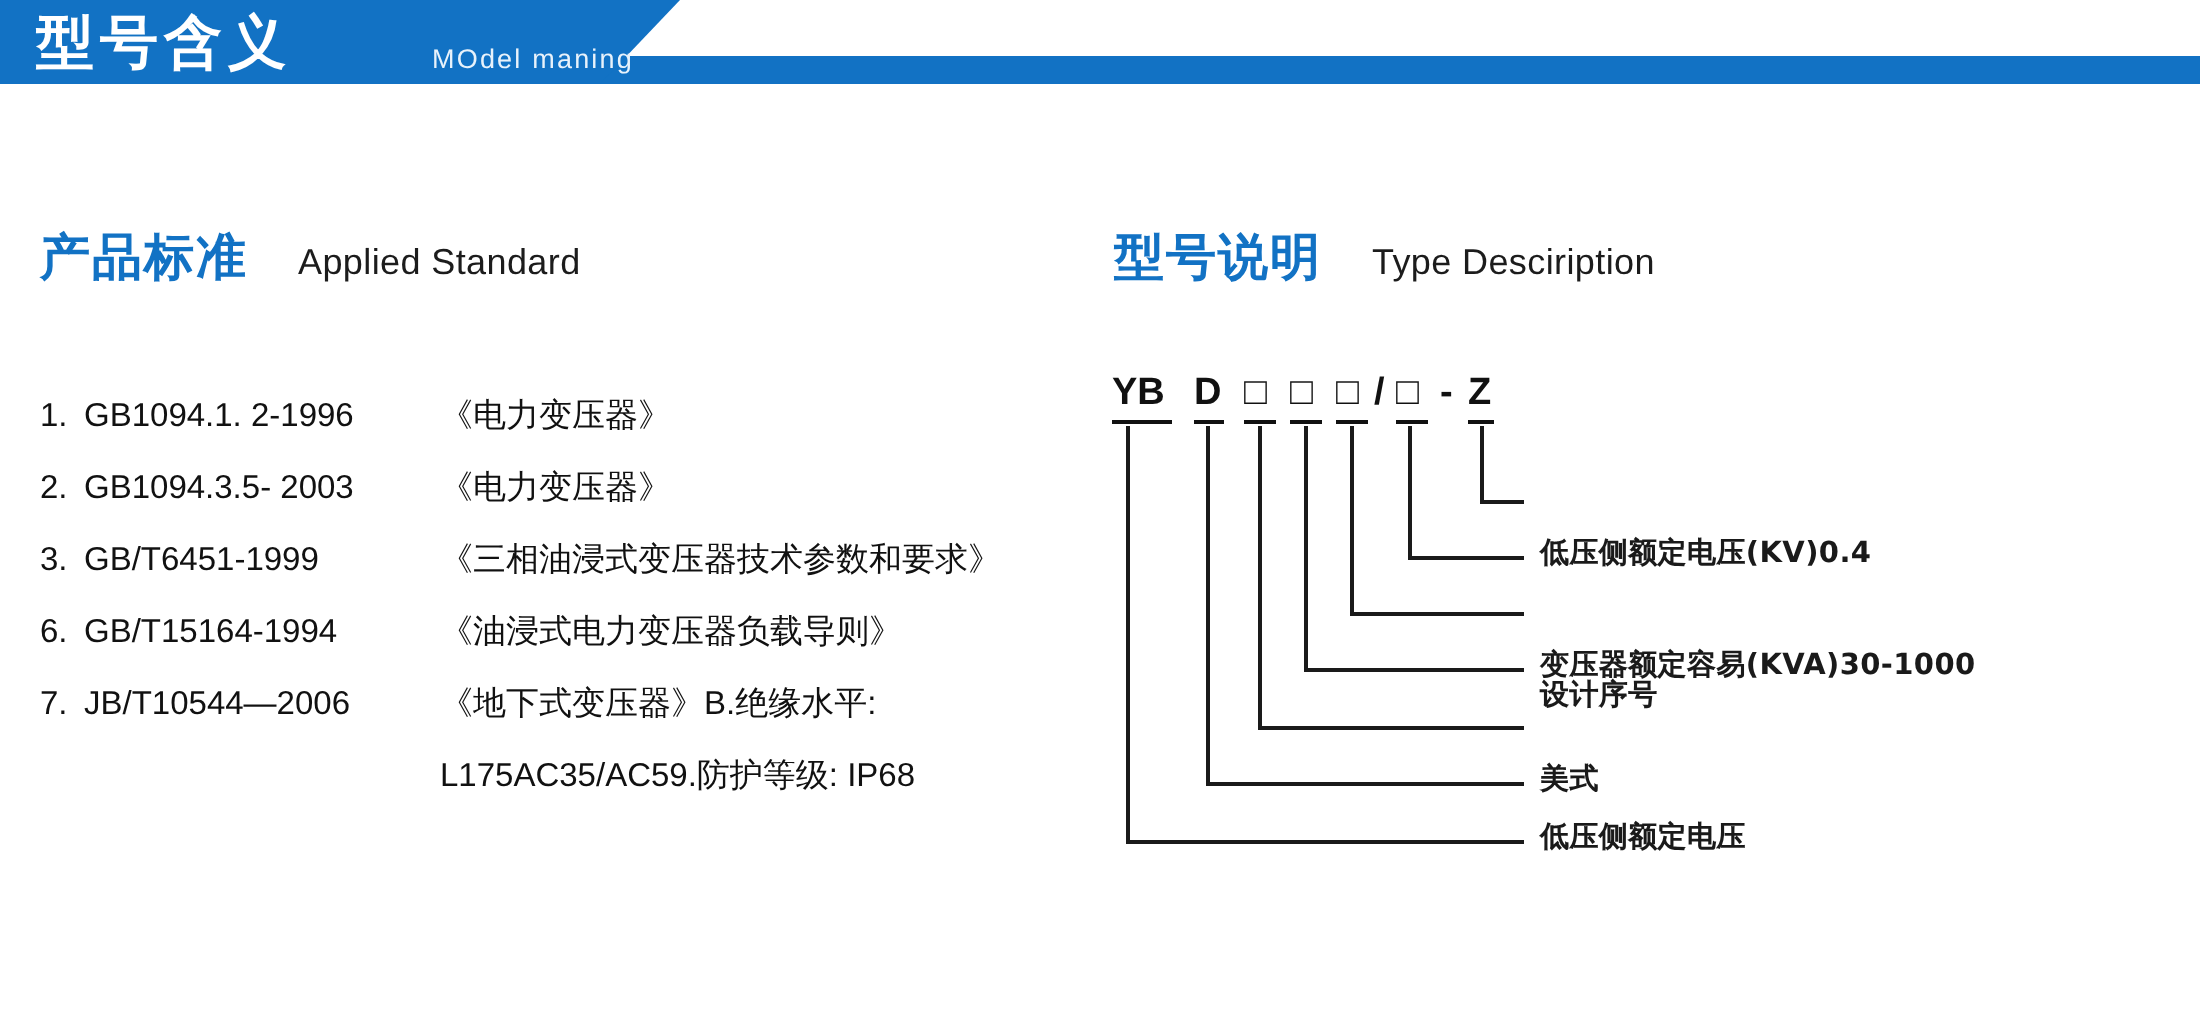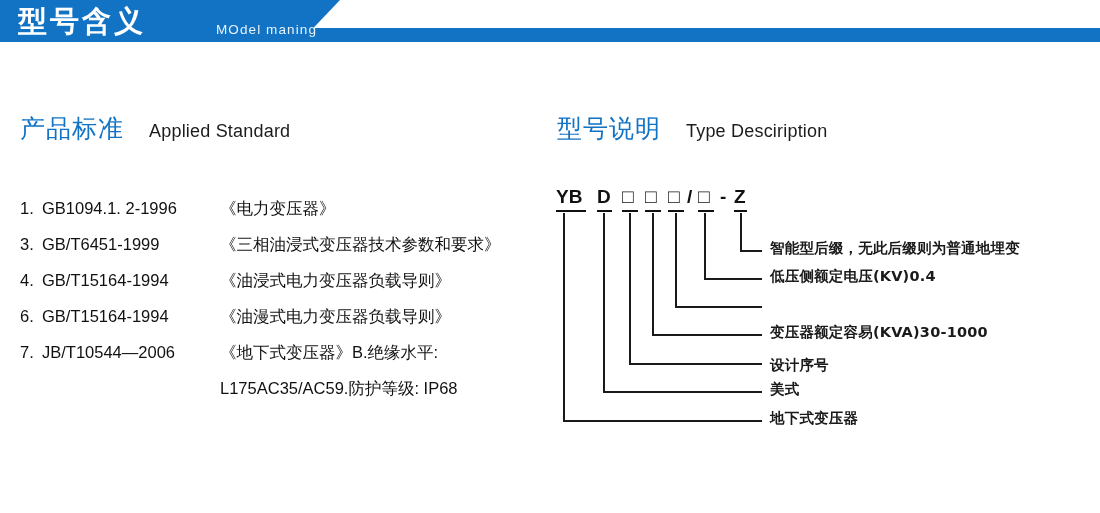--- a/index.html
+++ b/index.html
@@ -36,21 +36,21 @@
   .hdr-sub{
     position:absolute;left:188px;top:22px;
     font-size:13.5px;color:#e8f2fb;letter-spacing:1.1px;
     font-family:"Liberation Sans",sans-serif;
     margin-left:28px;
   }
 
   
   .sec-head{position:absolute;white-space:nowrap;}
   .sec-cn{
-    font-size:25px;font-weight:normal;color:#1272C4;letter-spacing:1px;
+    font-size:25px;font-weight:bold;color:#1272C4;letter-spacing:1px;
     font-family:"DejaVu Sans","Liberation Sans",sans-serif;
     vertical-align:baseline;
   }
   .sec-en{
     font-size:18px;color:#1c1c1c;margin-left:25px;letter-spacing:.2px;
     font-family:"Liberation Sans",sans-serif;
   }
 
   
   .std-list{position:absolute;left:20px;top:190px;width:540px;}
@@ -99,23 +99,23 @@
 <div class="sec-head" style="left:20px;top:112px;">
   <span class="sec-cn">产品标准</span><span class="sec-en">Applied Standard</span>
 </div>
 
 <div class="sec-head" style="left:557px;top:112px;">
   <span class="sec-cn">型号说明</span><span class="sec-en">Type Desciription</span>
 </div>
 
 <div class="std-list" id="std-list">
     <div class="std-row"><span class="std-num" style="width: 22px;">1.</span><span class="std-code" style="width: 178px;">GB1094.1. 2-1996</span><span class="std-name">《电力变压器》</span></div>
+    <div class="std-row"><span class="std-num" style="width: 22px;">2.</span><span class="std-code" style="width: 178px;">GB1094.3.5- 2003</span><span class="std-name">《电力变压器》</span></div>
     <div class="std-row"><span class="std-num" style="width: 22px;">3.</span><span class="std-code" style="width: 178px;">GB/T6451-1999</span><span class="std-name">《三相油浸式变压器技术参数和要求》</span></div>
-    <div class="std-row"><span class="std-num" style="width: 22px;">4.</span><span class="std-code" style="width: 178px;">GB/T15164-1994</span><span class="std-name">《油浸式电力变压器负载导则》</span></div>
-    <div class="std-row"><span class="std-num" style="width: 22px;">6.</span><span class="std-code" style="width: 178px;">GB/T15164-1994</span><span class="std-name">《油漫式电力变压器负载导则》</span></div>
+    <div class="std-row"><span class="std-num" style="width: 22px;">6.</span><span class="std-code" style="width: 178px;">GB/T15164-1994</span><span class="std-name">《油浸式电力变压器负载导则》</span></div>
     <div class="std-row"><span class="std-num" style="width: 22px;">7.</span><span class="std-code" style="width: 178px;">JB/T10544—2006</span><span class="std-name">《地下式变压器》B.绝缘水平:</span></div>
     <div class="std-cont">L175AC35/AC59.防护等级: IP68</div>
   </div>
 
 <div class="model" id="model">
   <div class="code-row" id="code-row">
       <span class="code-tok" style="left: 0px;">YB</span>
       <div class="code-ul" style="left: 0px; top: 24px; width: 30px;"></div>
       <span class="code-tok" style="left: 41px;">D</span>
       <div class="code-ul" style="left: 41px; top: 24px; width: 15px;"></div>
@@ -127,31 +127,30 @@
       <div class="code-ul" style="left: 112px; top: 24px; width: 16px;"></div>
       <span class="code-tok" style="left: 131px;">/</span>
       <span class="code-tok" style="left: 142px;">□</span>
       <div class="code-ul" style="left: 142px; top: 24px; width: 16px;"></div>
       <span class="code-tok" style="left: 164px;">-</span>
       <span class="code-tok" style="left: 178px;">Z</span>
       <div class="code-ul" style="left: 178px; top: 24px; width: 13px;"></div>
     </div>
 <div class="vline" style="left: 200px; top: 27px; height: 37px;"></div>
     <div class="hline" style="left: 200px; top: 64px; width: 22px;"></div>
-    <div class="lbl" style="left: 230px; top: 53px;">智能型后缀，无此后缀则为普通地埋变</div>
     <div class="vline" style="left: 164px; top: 27px; height: 65px;"></div>
     <div class="hline" style="left: 164px; top: 92px; width: 58px;"></div>
     <div class="lbl" style="left: 230px; top: 81px;">低压侧额定电压(KV)0.4</div>
     <div class="vline" style="left: 135px; top: 27px; height: 93px;"></div>
     <div class="hline" style="left: 135px; top: 120px; width: 87px;"></div>
     <div class="vline" style="left: 112px; top: 27px; height: 121px;"></div>
     <div class="hline" style="left: 112px; top: 148px; width: 110px;"></div>
     <div class="lbl" style="left: 230px; top: 137px;">变压器额定容易(KVA)30-1000</div>
     <div class="vline" style="left: 89px; top: 27px; height: 150px;"></div>
     <div class="hline" style="left: 89px; top: 177px; width: 133px;"></div>
-    <div class="lbl" style="left: 230px; top: 170px;">设计序号</div>
+    <div class="lbl" style="left: 230px; top: 152px;">设计序号</div>
     <div class="vline" style="left: 63px; top: 27px; height: 178px;"></div>
     <div class="hline" style="left: 63px; top: 205px; width: 159px;"></div>
     <div class="lbl" style="left: 230px; top: 194px;">美式</div>
     <div class="vline" style="left: 23px; top: 27px; height: 207px;"></div>
     <div class="hline" style="left: 23px; top: 234px; width: 199px;"></div>
-    <div class="lbl" style="left: 230px; top: 223px;">地下式变压器</div>
+    <div class="lbl" style="left: 230px; top: 223px;">低压侧额定电压</div>
   </div>
 
 </body></html>

